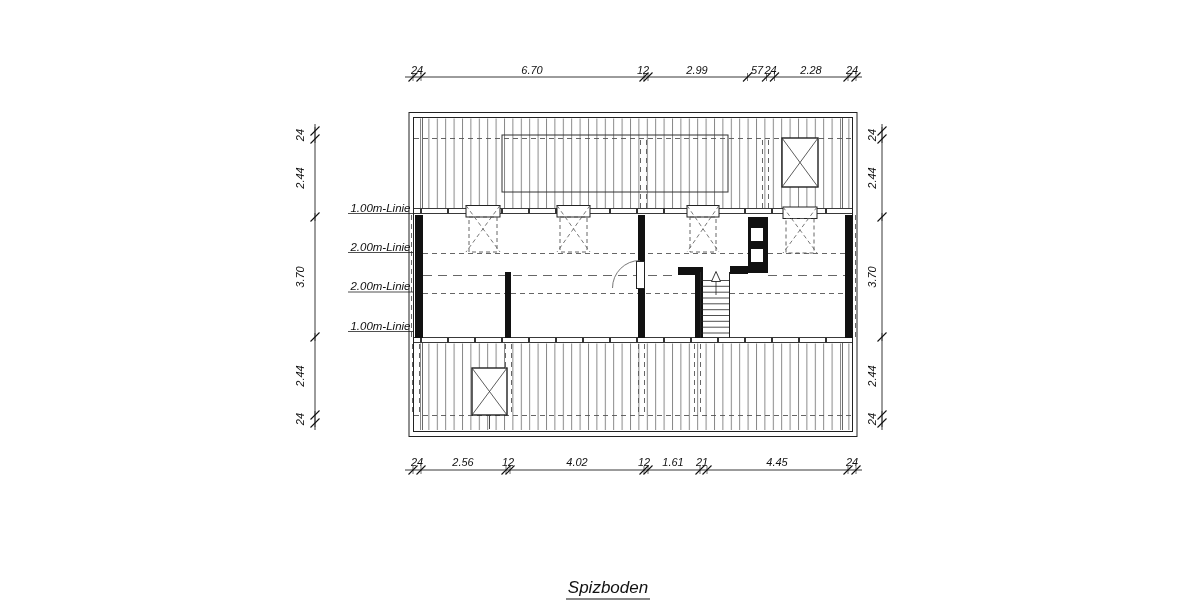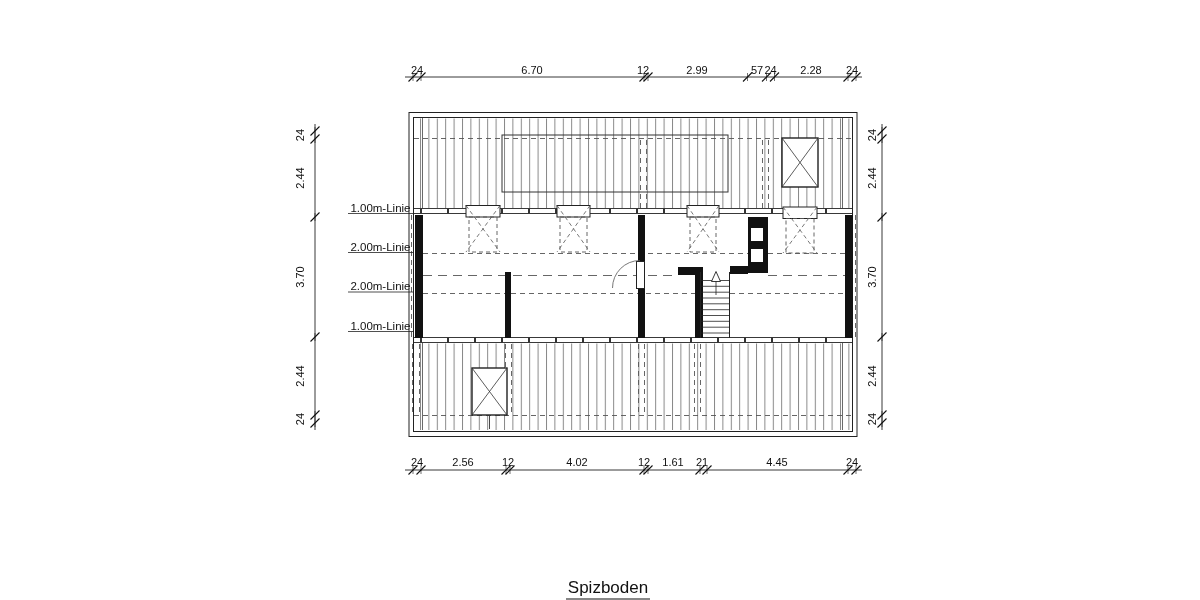--- a/index.html
+++ b/index.html
@@ -1,17 +1,17 @@
 <!DOCTYPE html>
 <html><head>
 <meta charset="utf-8">
 <style>
   html,body{margin:0;padding:0;background:#fff;}
   .page{position:relative;width:1200px;height:600px;background:#fff;overflow:hidden;
-        font-family:"Liberation Sans",sans-serif;}
+        font-family:"Liberation Sans",sans-serif;font-style:italic;}
   svg text{font-family:"Liberation Sans",sans-serif;fill:#111;}
   .dim{font-size:11px;}
   .hlabel{font-size:11.5px;}
   .title{font-size:17px;}
 </style>
 </head>
 <body>
 
 <div class="page">
 <svg width="1200" height="600" viewBox="0 0 1200 600">

